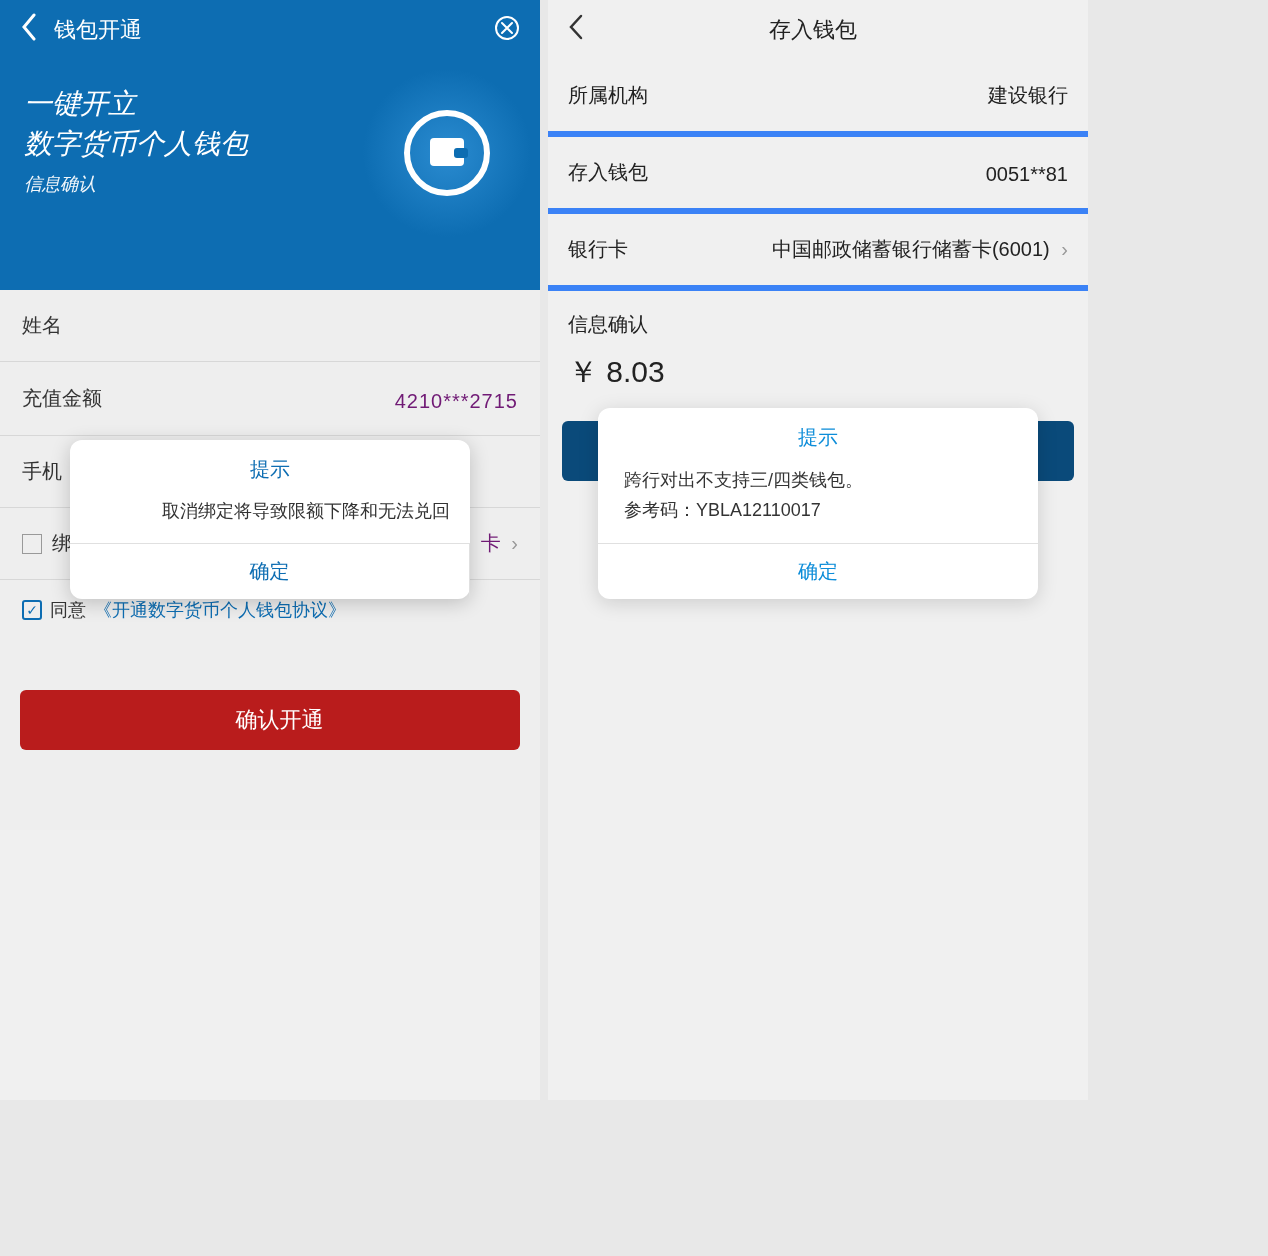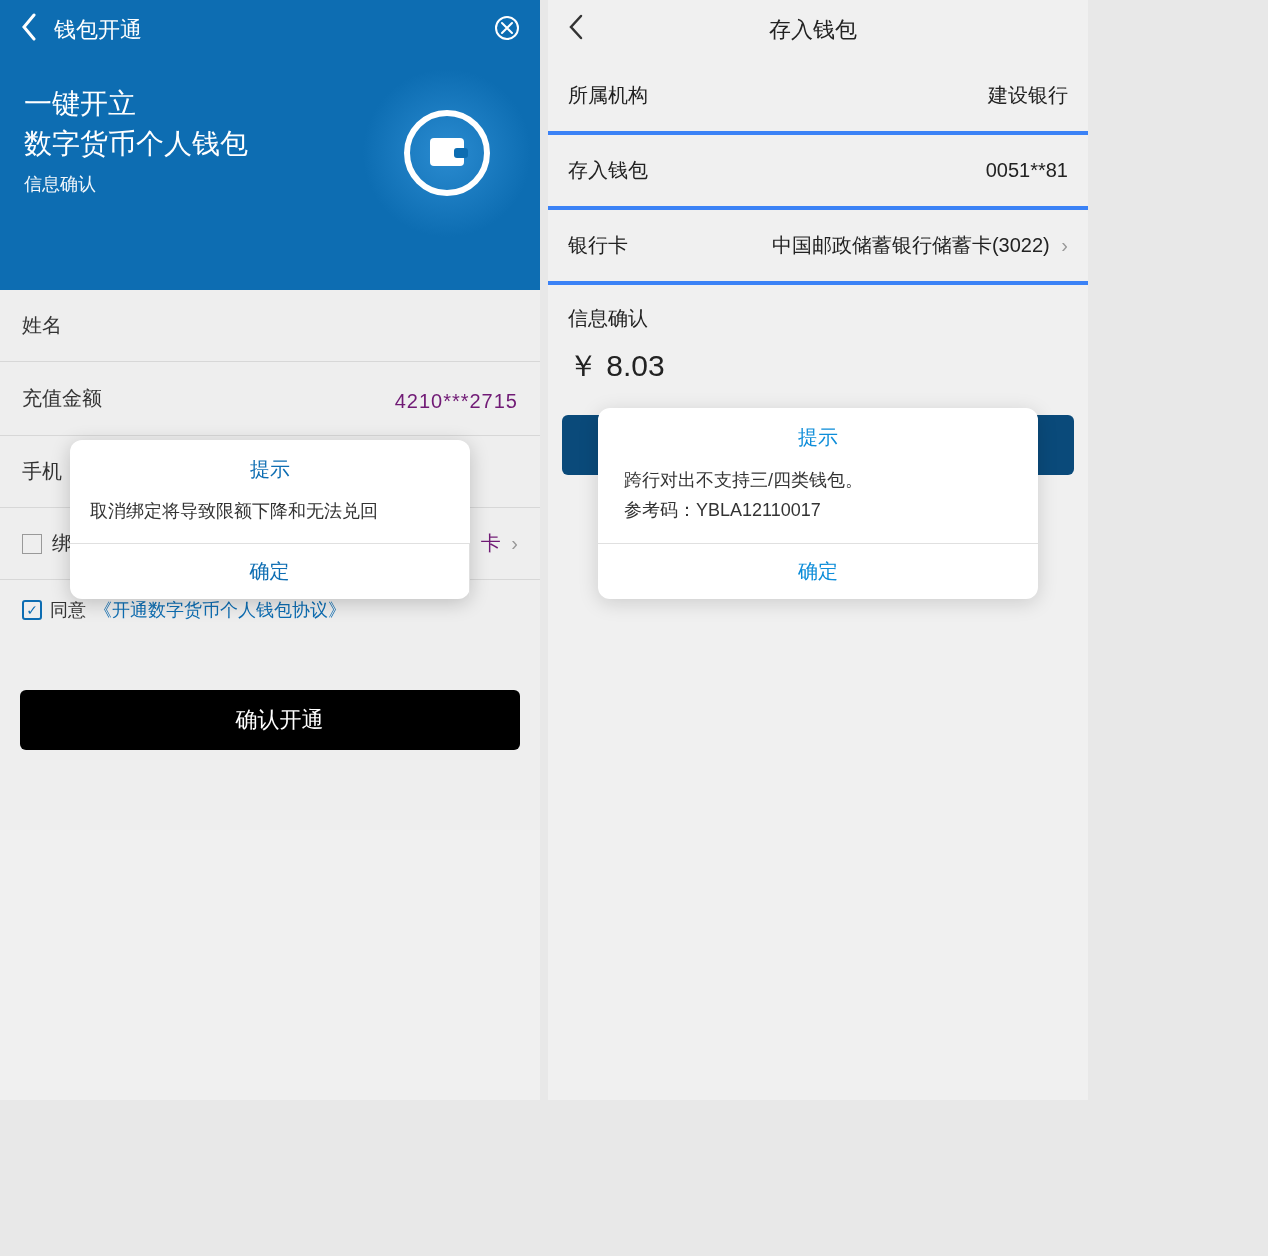--- a/index.html
+++ b/index.html
@@ -29,20 +29,21 @@
     }
     .l-header .back { font-size: 24px; }
     .l-header .title { font-size: 22px; flex: 1; margin-left: 16px; }
     .l-header .close svg { width: 26px; height: 26px; }
     .l-hero {
       background: #0d6db2;
       color: #fff;
       padding: 24px 24px 40px 24px;
       position: relative;
       height: 230px;
+      font-style: italic;
     }
     .l-hero h1 { font-weight: 400; font-size: 28px; line-height: 40px; }
     .l-hero .sub { margin-top: 8px; font-size: 18px; opacity: 0.95; }
     .l-hero .wallet-ico {
       position: absolute; right: 28px; top: 28px;
       width: 130px; height: 130px;
       display:flex;align-items:center;justify-content:center;
     }
     .l-hero .wallet-ico::before{
       content:"";position:absolute;inset:-20px;border-radius:50%;
@@ -64,52 +65,52 @@
       font-size: 18px; color:#333;
     }
     .l-agree .chk{
       width:20px;height:20px;border:2px solid #0d6db2;border-radius:3px;
       display:inline-flex;align-items:center;justify-content:center;
       color:#0d6db2;font-size:14px;
     }
     .l-agree .link{color:#0d6db2;}
     .l-submit{
       margin: 50px 20px; height:60px; border-radius:6px;
-      background:#000000;color:#fff;font-size:22px;
+      background:#b91c1c;color:#fff;font-size:22px;
       display:flex;align-items:center;justify-content:center;padding-left:19px;
     }
     
     .l-dialog{
       position:absolute; left:70px; right:70px; top:440px;
       background:#fff; border-radius:12px;
       box-shadow:0 4px 20px rgba(0,0,0,.2);
     }
     .l-dialog .dlg-title{
       text-align:center;color:#0d6db2;font-size:20px;padding:16px 0 8px;
     }
     .l-dialog .dlg-body{
-      text-align:left;color:#333;font-size:18px;padding:8px 20px 20px;
+      text-align:right;color:#333;font-size:18px;padding:8px 20px 20px;
     }
     .l-dialog .dlg-btns{display:flex;border-top:1px solid #e0e0e0;}
     .l-dialog .dlg-btn{
       flex:1;text-align:center;padding:14px 0;font-size:20px;
     }
     .l-dialog .dlg-btn:first-child{color:#333;border-right:1px solid #e0e0e0;}
     .l-dialog .dlg-btn:last-child{color:#0d6db2;}
     
     .r-header{
       height:60px;display:flex;align-items:center;
       padding:0 20px;background:#f0f0f0;color:#222;
     }
     .r-header .back{font-size:26px;color:#333;}
     .r-header .title{flex:1;text-align:center;font-size:22px;margin-left:-26px;}
     .r-row{
-      display:flex;justify-content:space-between;align-items:center;
+      display:flex;justify-content:space-between;align-items:flex-end;
       padding:22px 20px;font-size:20px;color:#222;
-      border-bottom:4px solid #3b82f6;background:#f0f0f0;
+      border-bottom:6px solid #3b82f6;background:#f0f0f0;
     }
     .r-row .chev{color:#999;margin-left:6px;}
     .r-section-label{padding:20px 20px 8px;font-size:20px;color:#222;}
     .r-amount{padding:6px 20px 28px;font-size:30px;color:#222;}
     .r-submit{
       margin:0 14px;height:60px;border-radius:6px;
       background:#0a4a7a;
     }
     
     .r-dialog{
@@ -216,21 +217,21 @@
     <span>所属机构</span>
     <span>建设银行</span>
   </div>
   <div class="r-row">
     <span>存入钱包</span>
     <span>0051**81</span>
   </div>
   <div class="r-row">
     <span>银行卡</span>
     <span>
-      <span>中国邮政储蓄银行储蓄卡(3022)</span>
+      <span>中国邮政储蓄银行储蓄卡(6001)</span>
       <span class="chev">›</span>
     </span>
   </div>
 
   <div class="r-section-label">信息确认</div>
   <div class="r-amount">￥ 8.03</div>
 
   <div class="r-submit"></div>
 
   <div class="r-dialog">

